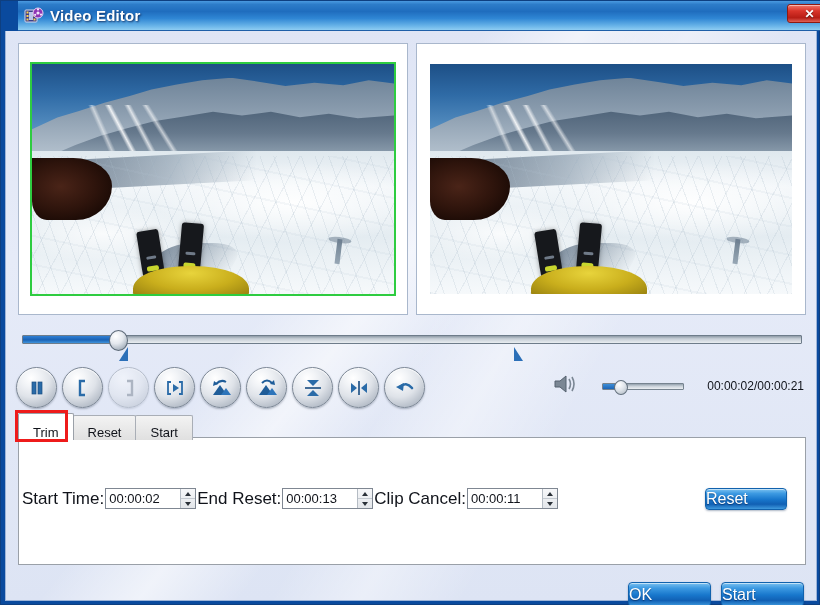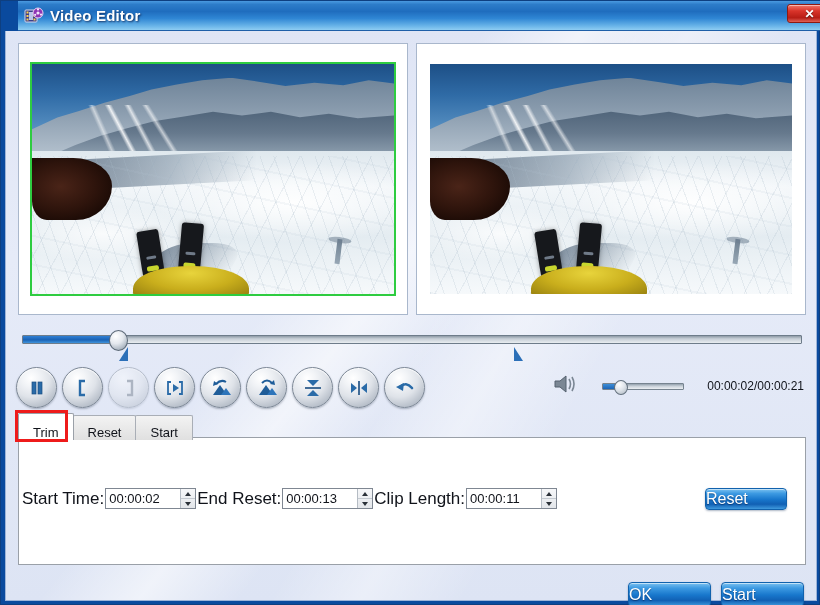--- a/index.html
+++ b/index.html
@@ -555,21 +555,21 @@
           <span class="spin-btns">
             <div>
                 <i class="caret up"></i>
               </div>
             <div>
                 <i class="caret down"></i>
               </div>
           </span>
         </span>
 
-        <span class="fld-label">Clip Length:</span>
+        <span class="fld-label">Clip Cancel:</span>
         <span class="spin">
           <input type="text" readonly="" value="00:00:11" style="">
           <span class="spin-btns">
             <div>
                 <i class="caret up"></i>
               </div>
             <div>
                 <i class="caret down"></i>
               </div>
           </span>

